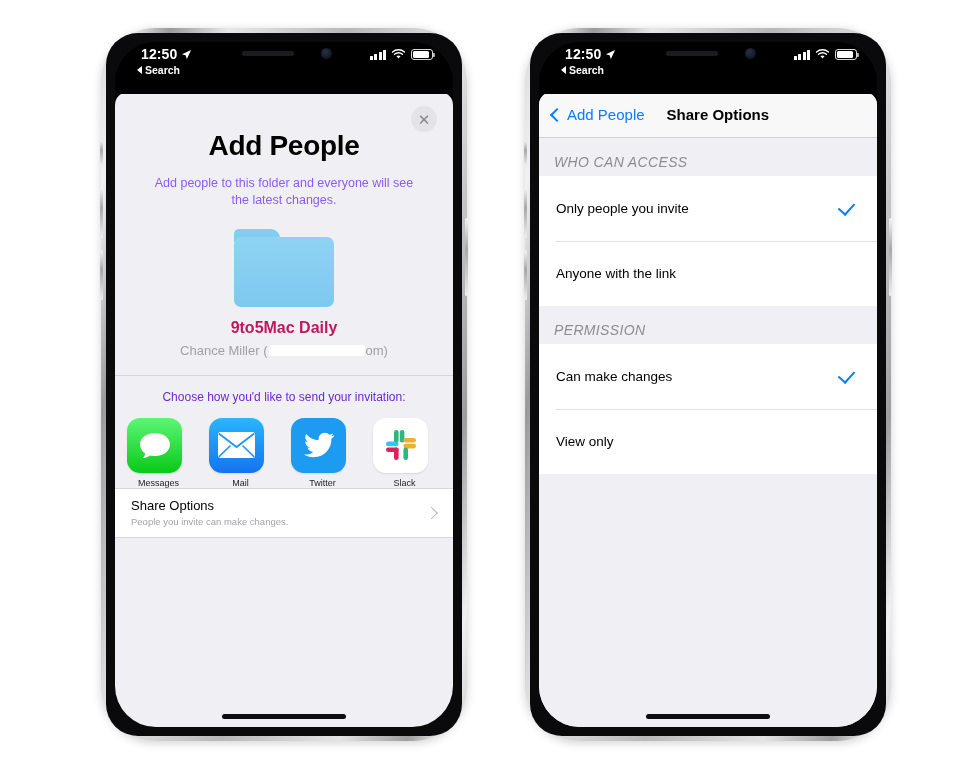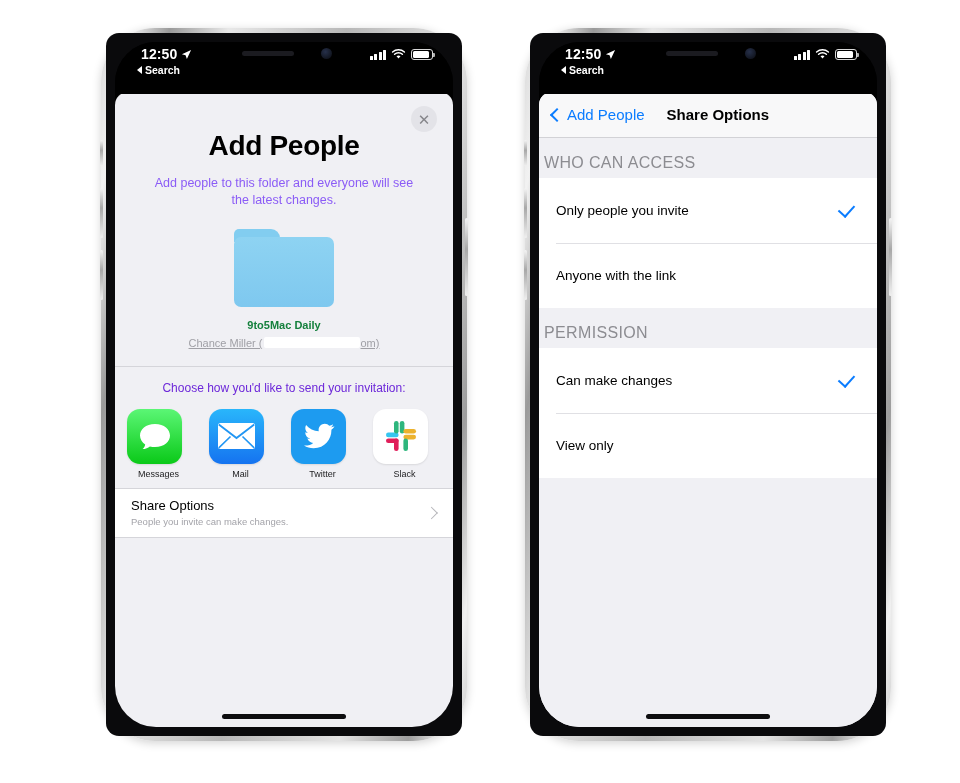--- a/index.html
+++ b/index.html
@@ -21,21 +21,21 @@
     padding:0;
     box-shadow:0 2px 10px rgba(0,0,0,.18);
   }
   .phone.left{left:101px;}
   .phone.right{left:525px;}
 
   .bezel{
     position:absolute;
     left:5px;top:5px;right:5px;bottom:5px;
     background:#0a0a0c;
-    border-radius:13px;
+    border-radius:32px;
   }
   .screen{
     position:absolute;
     left:9px;top:9px;right:9px;bottom:9px;
     border-radius:41px;
     overflow:hidden;
     background:#000;
   }
 
   
@@ -138,25 +138,25 @@
   .folder .tab{
     position:absolute;left:0;top:0;width:46px;height:13px;
     background:#82cdf0;border-radius:5px 9px 0 0;
   }
   .folder .body{
     position:absolute;left:0;top:8px;width:100px;height:70px;
     background:linear-gradient(180deg,#8ed3f2 0%,#7ec8ef 100%);
     border-radius:7px;
   }
   .folder-name{
-    margin-top:8px;font-size:11px;font-weight:bold;color:#15803d;
+    margin-top:8px;font-size:16px;font-weight:bold;color:#be185d;
   }
   .folder-owner{
-    margin-top:6px;font-size:11px;color:#a0a0a6;
-    display:flex;align-items:center;justify-content:center;gap:0;text-decoration:underline;
+    margin-top:6px;font-size:13px;color:#a0a0a6;
+    display:flex;align-items:center;justify-content:center;gap:0;
   }
   .redact{
     display:inline-block;width:96px;height:11px;background:#ffffff;
     border-radius:2px;margin:0 1px;vertical-align:-1px;
   }
 
   .divider{height:1px;background:#d5d5da;margin-top:17px;}
 
   .invite-prompt{
     text-align:center;margin-top:14px;font-size:12px;color:#6d28d9;
@@ -204,22 +204,23 @@
   }
   .chev-back{
     width:8px;height:8px;border-left:2px solid #0a7cff;border-bottom:2px solid #0a7cff;
     transform:rotate(45deg);margin-right:1px;
   }
   .nav-title{
     margin-left:22px;font-size:15px;font-weight:bold;color:#000;
   }
   .list-bg{background:#f0f0f4;height:100%;}
   .sec-hdr{
-    font-size:16px;color:#8c8c91;letter-spacing:.35px;
-    padding:16px 5px 6px;
+    font-size:14px;color:#8c8c91;letter-spacing:.35px;
+    padding:16px 15px 6px;
+    font-style:italic;
   }
   .cell{
     background:#fff;padding:25px 17px;
     font-size:13.5px;color:#000;
     display:flex;align-items:center;justify-content:space-between;
     cursor:pointer;position:relative;
   }
   .cell + .cell::before{
     content:"";position:absolute;left:17px;right:0;top:0;height:1px;background:#e0e0e4;
   }

